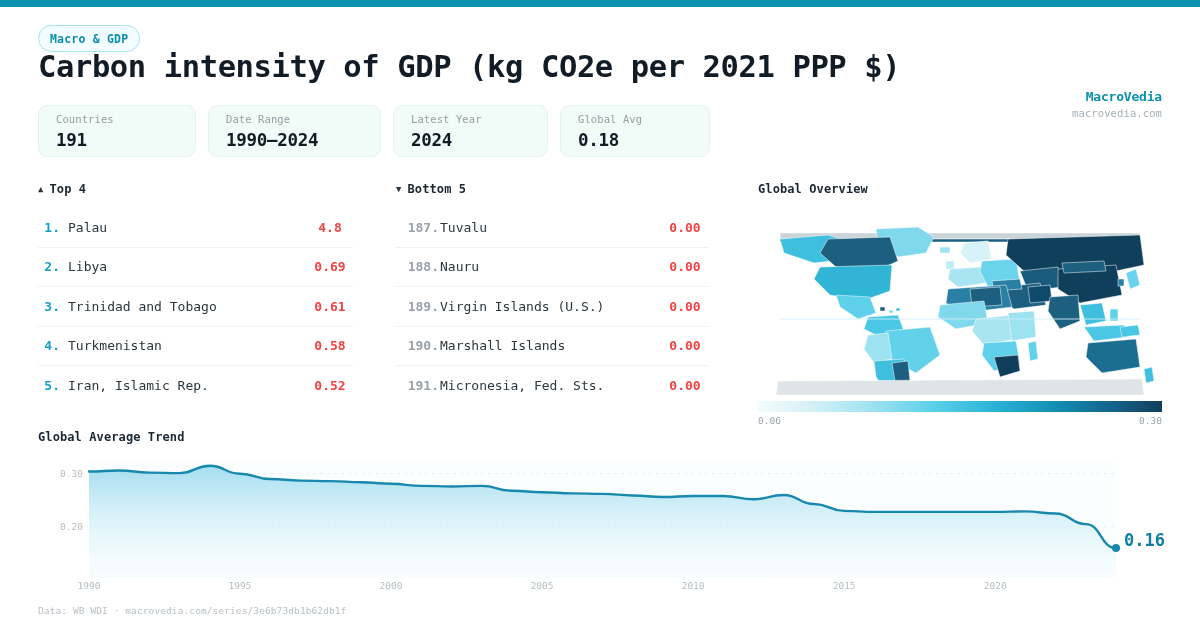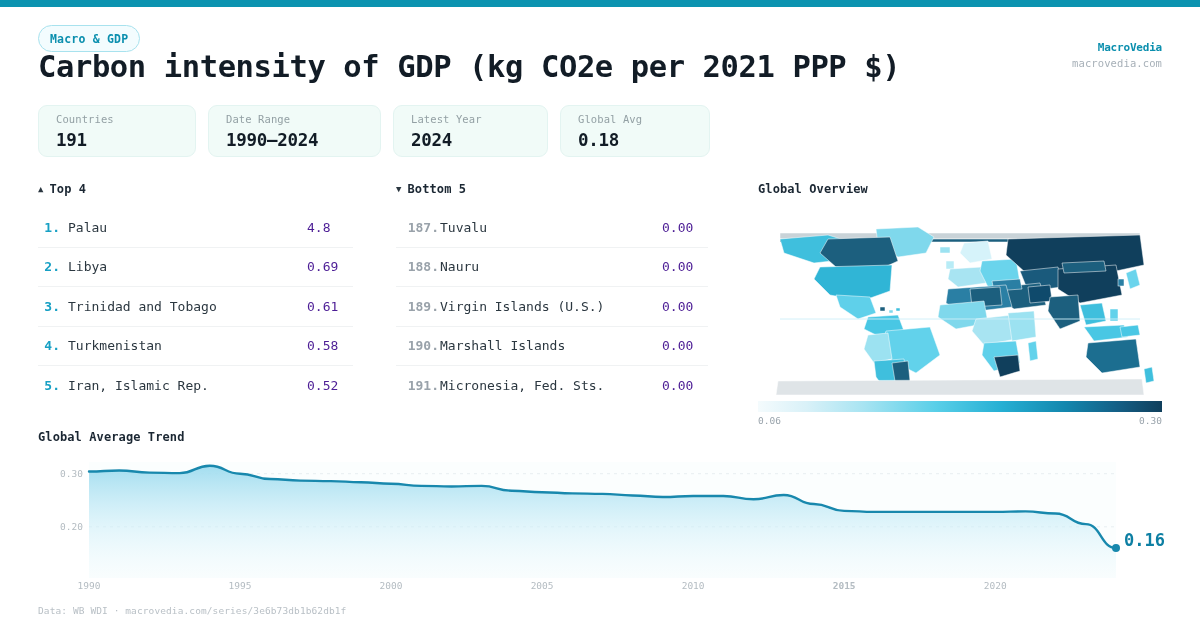--- a/index.html
+++ b/index.html
@@ -64,24 +64,25 @@
     letter-spacing: 0.1px;
     white-space: nowrap;
   }
 
   .brand {
     position: absolute;
     right: 38px; top: 34px;
     text-align: right;
   }
   .brand-name {
-    font-size: 11px;
+    font-size: 13px;
     font-weight: bold;
     color: #0b8fae;
     letter-spacing: -0.2px;
+    margin-top: 48px;
   }
   .brand-url {
     font-size: 10.5px;
     color: #a7b0b8;
     margin-top: 3px;
     letter-spacing: 0.1px;
   }
 
   
   .stats {
@@ -169,23 +170,23 @@
   .list-top .rank-num { color: #17a0c4; padding-right: 8px; }
   .list-bottom .rank-num { width: 44px; color: #99a2aa; padding-right: 1px; }
 
   .rank-name {
     flex: 1;
     color: #2b3740;
     white-space: nowrap;
     overflow: hidden;
   }
   .rank-val {
-    font-weight: normal;
-    color: #4c1d95;
-    text-align: left;
+    font-weight: bold;
+    color: #ef4444;
+    text-align: center;
     flex-shrink: 0;
   }
 
   
   .map-panel {
     position: absolute;
     left: 758px; top: 182px;
     width: 404px;
   }
   .map-wrap {
@@ -485,19 +486,19 @@
       <path id="line-path" fill="none" stroke="#1888ad" stroke-width="2.4" stroke-linejoin="round" stroke-linecap="round" d="M51.00,17.56 C66.10,17.56 66.10,16.50 81.21,16.50 C96.31,16.50 96.31,18.62 111.41,18.62 C126.51,18.62 126.51,19.15 141.62,19.15 C156.72,19.15 156.72,11.72 171.82,11.72 C186.93,11.72 186.93,19.68 202.03,19.68 C217.13,19.68 217.13,24.99 232.24,24.99 C247.34,24.99 247.34,26.59 262.44,26.59 C277.54,26.59 277.54,27.12 292.65,27.12 C307.75,27.12 307.75,28.18 322.85,28.18 C337.96,28.18 337.96,29.77 353.06,29.77 C368.16,29.77 368.16,31.90 383.26,31.90 C398.37,31.90 398.37,32.43 413.47,32.43 C428.57,32.43 428.57,31.90 443.68,31.90 C458.78,31.90 458.78,36.68 473.88,36.68 C488.99,36.68 488.99,38.27 504.09,38.27 C519.19,38.27 519.19,39.33 534.29,39.33 C549.40,39.33 549.40,39.86 564.50,39.86 C579.60,39.86 579.60,41.46 594.71,41.46 C609.81,41.46 609.81,43.05 624.91,43.05 C640.01,43.05 640.01,41.99 655.12,41.99 C670.22,41.99 670.22,41.99 685.32,41.99 C700.43,41.99 700.43,45.18 715.53,45.18 C730.63,45.18 730.63,40.93 745.74,40.93 C760.84,40.93 760.84,49.95 775.94,49.95 C791.04,49.95 791.04,56.86 806.15,56.86 C821.25,56.86 821.25,57.92 836.35,57.92 C851.46,57.92 851.46,57.92 866.56,57.92 C881.66,57.92 881.66,57.92 896.76,57.92 C911.87,57.92 911.87,57.92 926.97,57.92 C942.07,57.92 942.07,57.92 957.18,57.92 C972.28,57.92 972.28,57.39 987.38,57.39 C1002.49,57.39 1002.49,59.51 1017.59,59.51 C1032.69,59.51 1032.69,70.14 1047.79,70.14 C1062.90,70.14 1062.90,94.03 1078.00,94.03"></path>
       <circle id="end-dot" r="4" fill="#1888ad" cx="1078" cy="94.03389830508473"></circle>
     </svg>
   <div class="ylab" style="top: 66.791px; left: 5px; right: auto; width: 40px;">0.20</div>
       <div class="ylab" style="top: 13.6836px; left: 5px; right: auto; width: 40px;">0.30</div>
       <div class="xlab" style="left: 51px;">1990</div>
       <div class="xlab" style="left: 202.029px;">1995</div>
       <div class="xlab" style="left: 353.059px;">2000</div>
       <div class="xlab" style="left: 504.088px;">2005</div>
       <div class="xlab" style="left: 655.118px;">2010</div>
-      <div class="xlab" style="left: 806.147px; font-weight: bold;">2015</div>
+      <div class="xlab" style="left: 806.147px;">2015</div>
       <div class="xlab" style="left: 957.176px;">2020</div>
       <div class="endlabel" style="left: 1086px; top: 76.0339px;">0.16</div>
     </div>
 </div>
 
 <div class="footer">Data: WB WDI · macrovedia.com/series/3e6b73db1b62db1f</div>
 
 </body></html>

